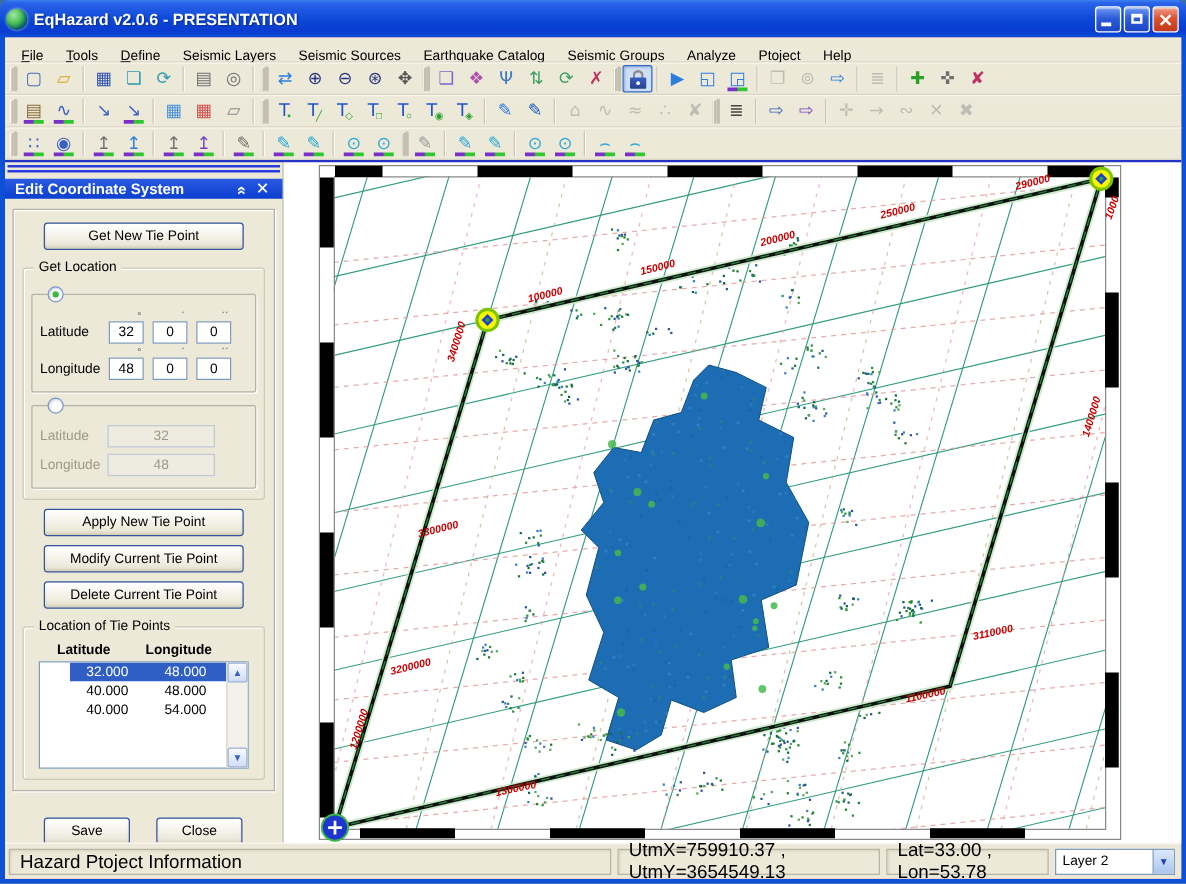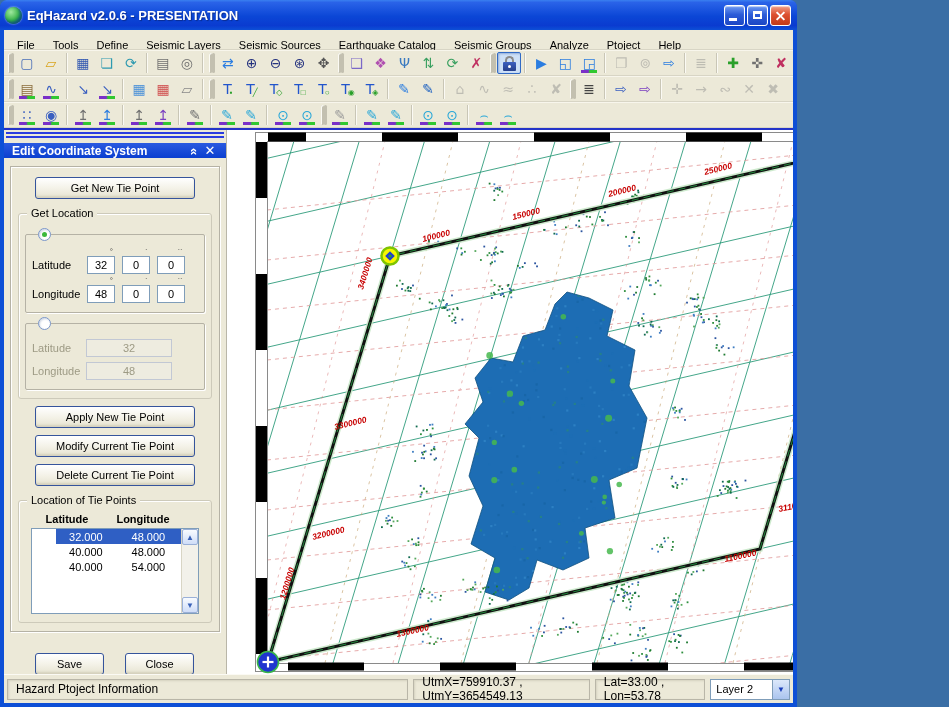--- a/index.html
+++ b/index.html
@@ -1,19 +1,19 @@
 <!DOCTYPE html>
 <html><head>
 <meta charset="utf-8">
 <style>
   * { box-sizing: border-box; margin: 0; padding: 0; }
   html,body { width: 949px; height: 707px; }
   body { font-family: "Liberation Sans", "DejaVu Sans", sans-serif; font-size: 11px; background:#3a6ea5; overflow:hidden; }
 
-  .window { width:797px; height:707px; border:4px solid #0d4fd6; border-top:0; background:#fca5a5; display:flex; flex-direction:column; border-radius:8px 8px 0 0; }
+  .window { width:949px; height:707px; border:4px solid #0d4fd6; border-top:0; background:#fca5a5; display:flex; flex-direction:column; border-radius:8px 8px 0 0; }
 
   
   .titlebar { height:30px; flex:0 0 30px; display:flex; align-items:center; padding:0 6px 0 5px;
     background:linear-gradient(180deg,#3a80f0 0%,#2a63e8 8%,#0b46d6 55%,#0a3bd0 85%,#0d4fd6 100%);
     border-radius:7px 7px 0 0; margin:0 -4px; }
   .appicon { width:17px; height:17px; border-radius:50%; margin-right:5px; flex:0 0 17px;
     background:radial-gradient(circle at 35% 30%, #9fe89f, #2fae3f 55%, #0c6f1f 90%);
     box-shadow:inset -2px -2px 3px rgba(10,60,160,.7), 0 0 2px rgba(255,255,255,.8); }
   .title { color:#fff; font-weight:bold; font-size:13px; text-shadow:1px 1px 1px #0a2c90; flex:1; white-space:nowrap; overflow:hidden; }
   .winbtns { display:flex; gap:2px; }
@@ -87,21 +87,21 @@
   .sb-btn.up::before { content:"▲"; } .sb-btn.down::before { content:"▼"; }
   .saverow { display:flex; gap:13px; margin:17px 0 0 27px; }
   .saverow .xp-btn { width:69px; margin:4px; }
 
   
   .map-area { flex:1; background:#fff; overflow:hidden; position:relative; }
   .map-area svg { display:block; width:716px; height:546px; cursor:crosshair; }
 
   
   .statusbar { flex:0 0 29px; height:29px; background:#ece9d8; border-top:1px solid #fbfaf4; display:flex; align-items:center; padding:2px 3px; gap:5px; }
-  .sfield { height:21px; border:1px solid #b9b6a8; box-shadow:inset 1px 1px 2px rgba(90,85,60,.15); display:flex; align-items:center; padding:0 8px; font-size:12px; background:#ece9d8; }
+  .sfield { height:21px; border:1px solid #b9b6a8; box-shadow:inset 1px 1px 2px rgba(90,85,60,.15); display:flex; align-items:center; padding:0 8px; font-size:15px; background:#ece9d8; }
   .sf1 { width:482px; }
   .sf2 { width:210px; justify-content:center; }
   .sf3 { width:130px; justify-content:center; }
   .combo { width:96px; height:21px; border:1px solid #7f9db9; background:#fff; display:flex; align-items:stretch; }
   .combo .txt { flex:1; display:flex; align-items:center; padding-left:5px; font-size:11px; }
   .combo .arrow { width:17px; background:linear-gradient(180deg,#dce8fb,#aac4ee); border-left:1px solid #7f9db9; color:#1a3fba; font-size:8px; display:flex; align-items:center; justify-content:center; }
   .combo .arrow::before { content:"▼"; }
 </style>
 </head>
 <body>

